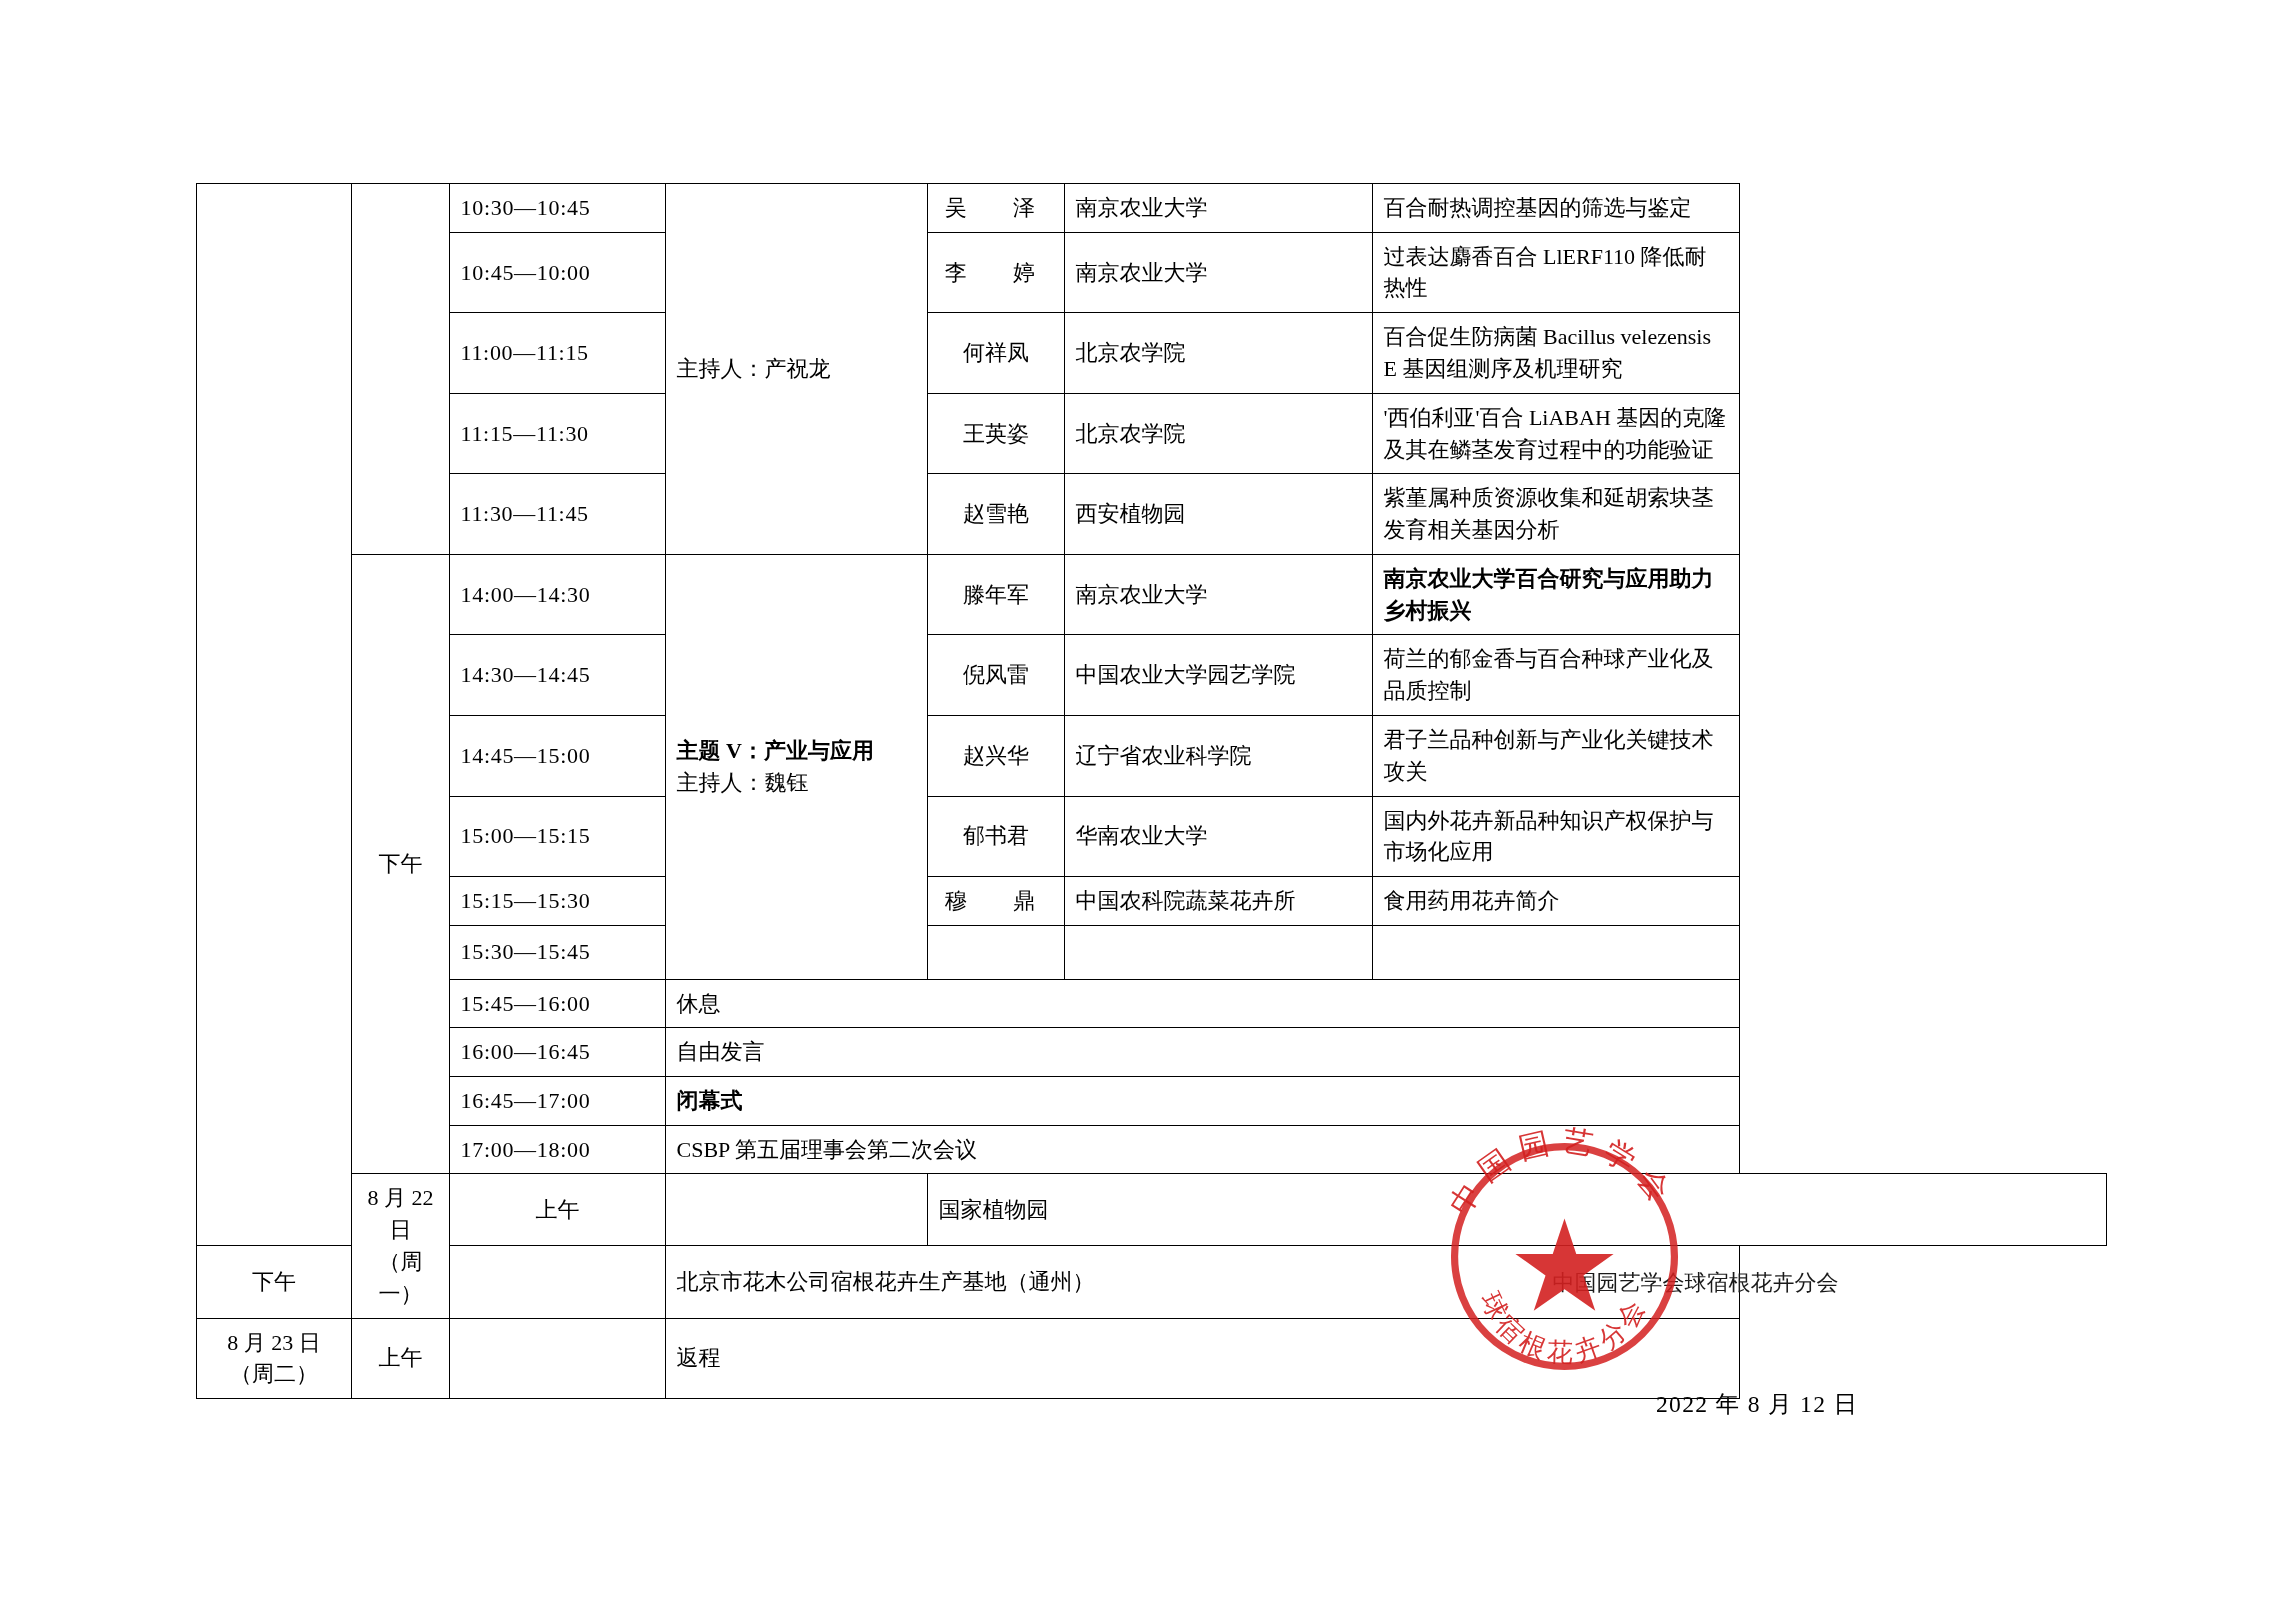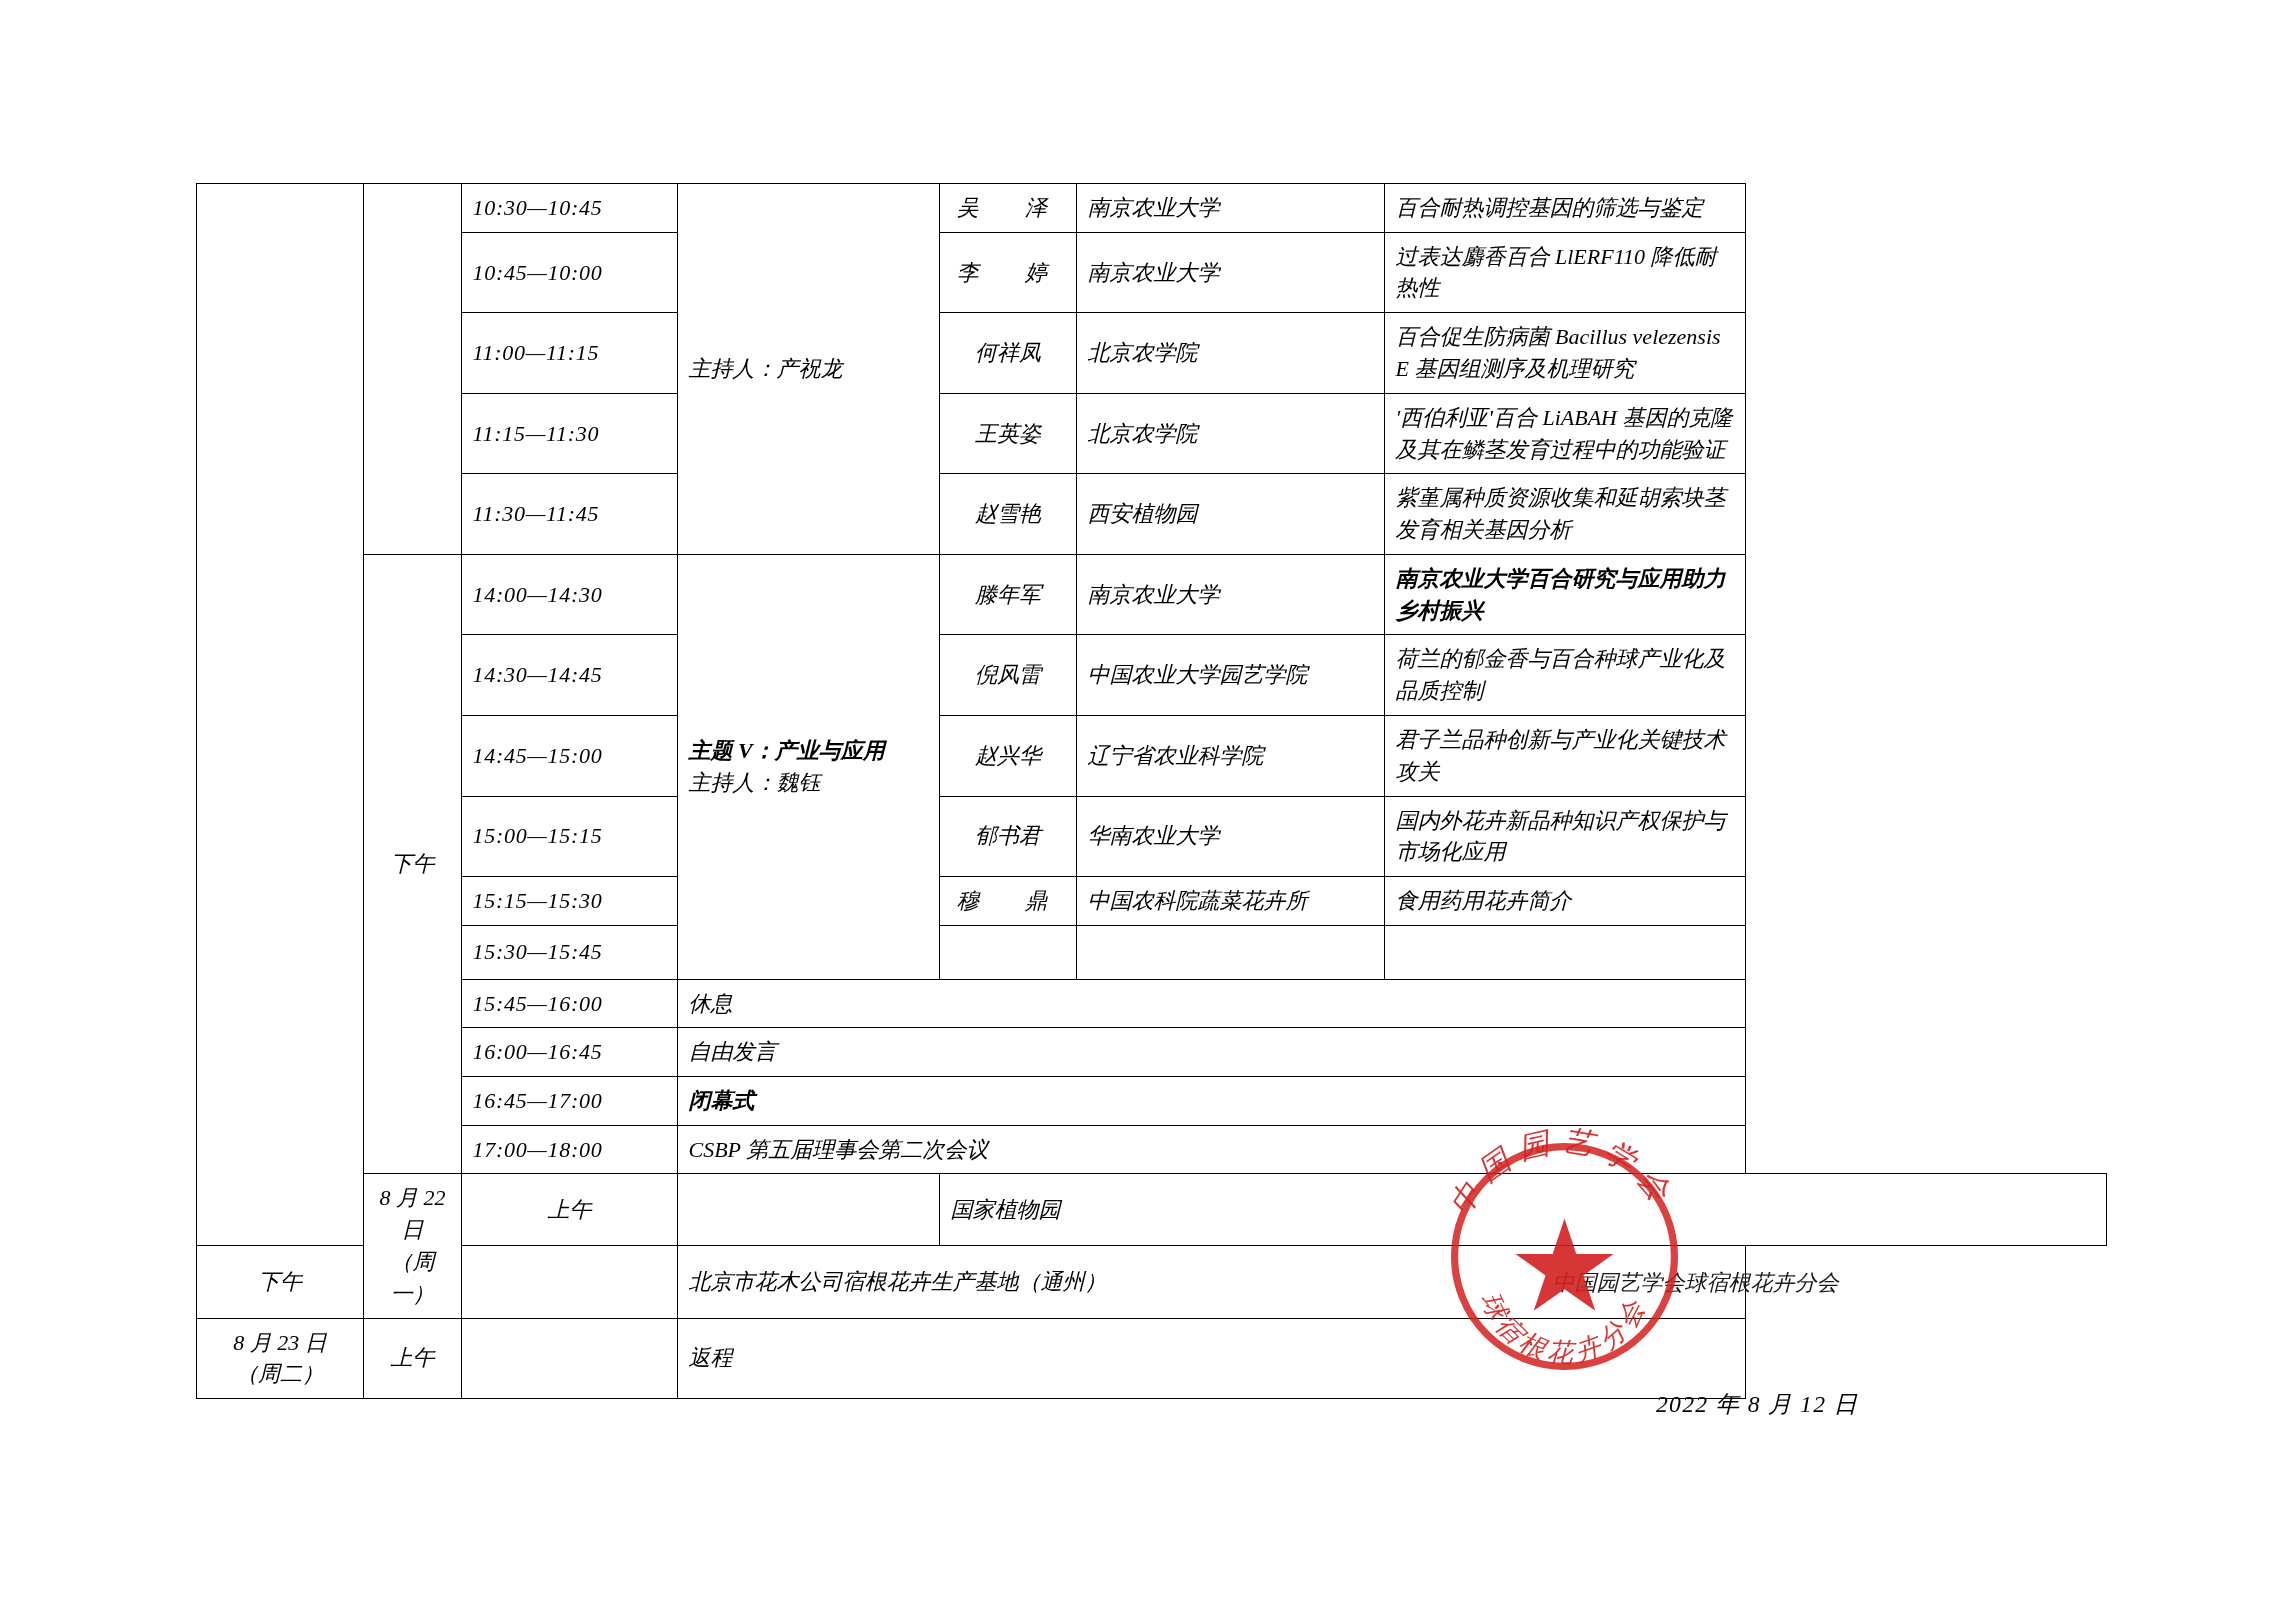--- a/index.html
+++ b/index.html
@@ -13,42 +13,41 @@
     font-family: "Liberation Serif", "DejaVu Serif", serif;
     color: #000000;
     position: relative;
     overflow: hidden;
   }
   .page {
     position: absolute;
     left: 0; top: 0;
     width: 2295px;
     height: 1623px;
-    font-style: italic;
   }
   .doc {
     position: absolute;
     left: 196px;
     top: 183px;
     width: 1911px;
   }
   table.schedule {
     border-collapse: collapse;
     width: 1911px;
     table-layout: fixed;
   }
   table.schedule td {
     border: 1.3px solid #000000;
     padding: 7.9px 10.5px;
     font-size: 22px;
     line-height: 1.45;
     vertical-align: middle;
     font-family: "Liberation Serif", "DejaVu Serif", serif;
   }
-  .c-date    { width: 167px; text-align: center; }
+  .c-date    { width: 155px; text-align: center; }
   .c-half    { width: 98px; text-align: center; }
   .c-time    { width: 216px; text-align: left; padding-left: 15.7px; letter-spacing: 0.7px;}
   .c-theme   { width: 262px; text-align: left; padding-left: 17px; }
   .c-speaker { width: 137px; text-align: center; padding-left: 15.7px; }
   .c-org     { width: 308px; text-align: left; padding-left: 13px; }
   .c-title   { text-align: left; padding-left: 13px; }
   .bold { font-weight: bold; }
   .sp-wide { letter-spacing: 0.55em; padding-right: 0; }
   .kai {
     font-family: "Liberation Serif", "DejaVu Serif", serif;

